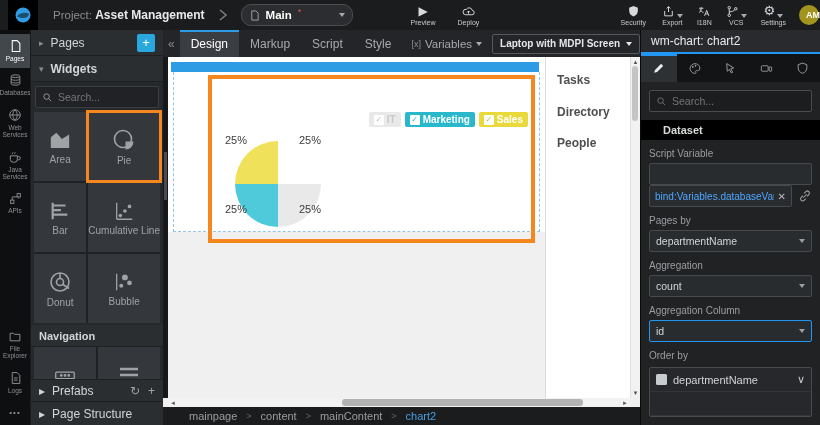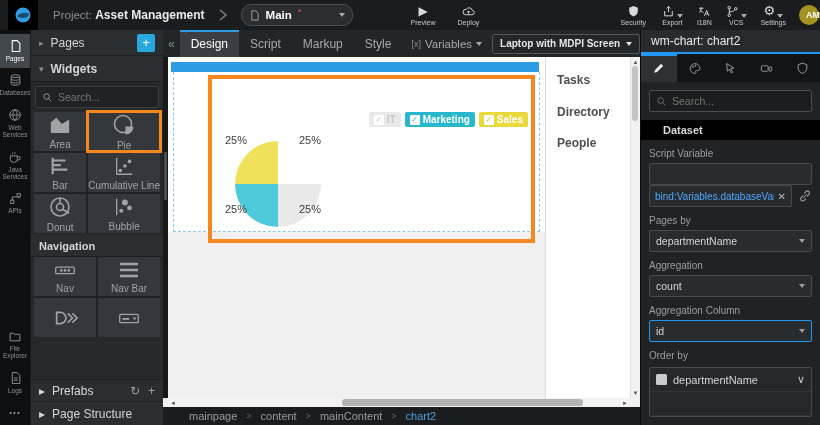--- a/index.html
+++ b/index.html
@@ -35,21 +35,21 @@
 
   
   .lp{position:absolute;left:30px;top:30px;width:133px;height:395px;background:#26292c;display:flex;flex-direction:column;overflow:hidden;border-left:1px solid #1a1b1d}
   .lp-head{height:26px;flex:none;background:#2b2e31;border-bottom:1px solid #1e2022;display:flex;align-items:center;gap:7px;padding:0 8px;font-size:12px;color:#d3d5d7}
   .lp-head .caret{color:#8a8d90;font-size:9px}
   .plus{margin-left:auto;width:18px;height:18px;background:#29a8e0;border-radius:2px;color:#fff;font-size:13px;display:flex;align-items:center;justify-content:center}
   .lp-scroll{flex:1;overflow:hidden;display:flex;flex-direction:column}
   .lsearch{margin:4px 4px;height:22px;background:#202225;border:1px solid #3c3f42;border-radius:2px;display:flex;align-items:center;gap:5px;padding:0 6px;flex:none}
   .lsearch input{background:none;border:0;outline:0;color:#9a9da0;font-size:10.5px;width:100%}
   .wgrid{display:grid;grid-template-columns:1fr 1fr;gap:2px;margin:0 3px;background:#1f2124;flex:none}
-  .wcell{background:#34373b;height:39px;display:flex;flex-direction:column;align-items:center;justify-content:center;gap:4px;color:#9fa3a6;font-size:10px;text-align:center;line-height:1}
+  .wcell{background:#34373b;height:69px;display:flex;flex-direction:column;align-items:center;justify-content:center;gap:4px;color:#9fa3a6;font-size:10px;text-align:center;line-height:1}
   .wcell.hl{outline:3px solid #f6871f;outline-offset:-1px}
   .lp-sect{height:22px;flex:none;background:#2b2e31;display:flex;align-items:center;padding:0 8px;font-size:11px;font-weight:bold;color:#d3d5d7;margin-top:2px;border-bottom:1px solid #1e2022}
   .lp-foot{height:22px;flex:none;background:#2b2e31;border-top:1px solid #1e2022;display:flex;align-items:center;gap:7px;padding:0 8px;font-size:12px;color:#d3d5d7}
   .footico{margin-left:auto;display:flex;gap:8px;color:#9fa3a6;font-size:12px}
 
   
   .tbx{position:absolute;left:163px;top:30px;width:477px;height:27px;background:#232528;display:flex;align-items:center;color:#a7aaad}
   .collapser{padding:0 5px;color:#8a8d90;font-size:12px}
   .ttab{height:27px;padding:0 11px;display:flex;align-items:center;font-size:12px}
   .ttab.active{background:#3a3e42;color:#fff;box-shadow:inset 0 2px 0 #2e9be5}
@@ -404,22 +404,22 @@
     </div>
     <div class="lp-foot" style="height:24px">
       <span class="caret">▸</span>
       <span>Page Structure</span>
     </div>
   </div>
 
   <div class="tbx">
     <span class="collapser">«</span>
     <div class="ttab active">Design</div>
+    <div class="ttab">Markup</div>
     <div class="ttab">Script</div>
-    <div class="ttab">Markup</div>
     <div class="ttab">Style</div>
     <div class="vars">
       <span class="vx">[x]</span>
       <span class="vl">Variables</span>
       <span class="car"></span>
     </div>
     <div class="devsel">
       <span>Laptop with MDPI Screen</span>
       <span class="car" style="border-top-color:#e4e6e8"></span>
     </div>

